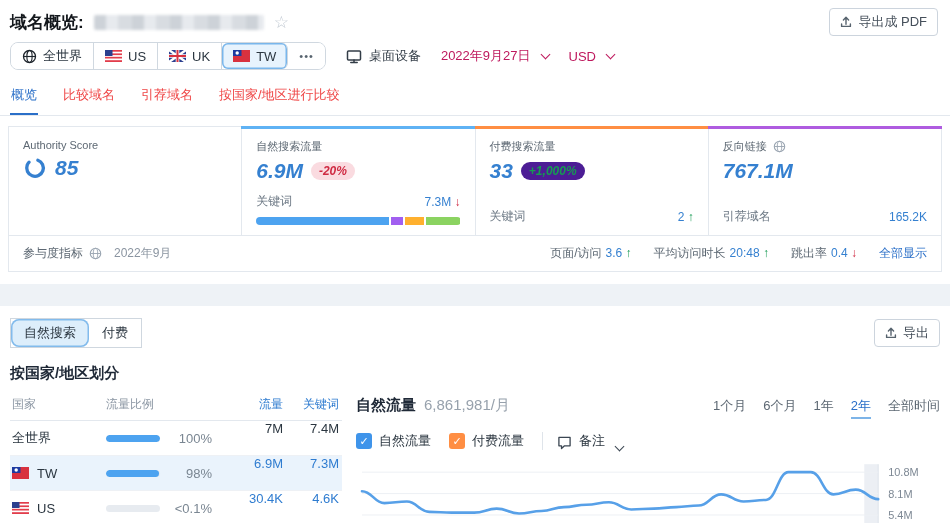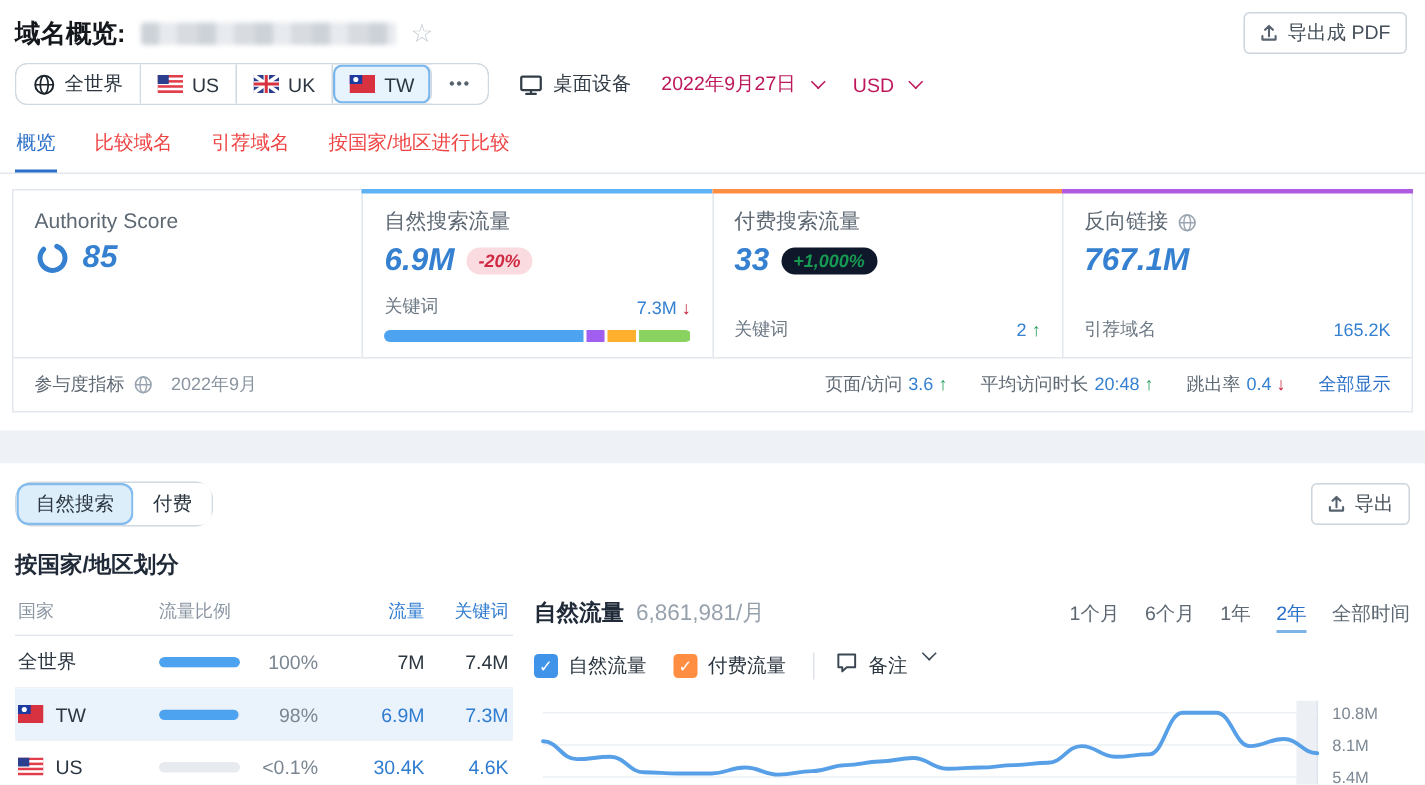--- a/index.html
+++ b/index.html
@@ -30,52 +30,52 @@
   
   .tabs{display:flex;gap:24px;padding:0 10px;border-bottom:1px solid #e3e8ee;font-size:13px;}
   .tab{padding:8px 1px 9px;color:#ef4444;cursor:pointer;border-bottom:2px solid transparent;}
   .tab.active{color:#2a6fc8;border-bottom-color:#2a6fc8;}
   
   .cards{display:flex;margin:10px 8px 0;}
   .card{position:relative;flex:1;border:1px solid #e3e8ee;background:#fff;padding:12px 14px 10px;
         display:flex;flex-direction:column;min-height:78px;}
   .card + .card{margin-left:-1px;}
   .card .strip{position:absolute;top:-1px;left:-1px;right:-1px;height:3px;}
-  .card-title{font-size:14px;color:#5d6873;display:flex;align-items:center;gap:6px;}
+  .card-title{font-size:11px;color:#5d6873;display:flex;align-items:center;gap:6px;}
   .card-value{display:flex;align-items:center;gap:8px;margin-top:5px;font-style:italic;}
   .big{font-size:21px;font-weight:bold;color:#3580d0;}
   .badge{font-size:12px;font-weight:bold;border-radius:10px;padding:2px 8px;}
   .badge.red{background:#fadbe0;color:#cf2a42;}
-  .badge.green{background:#0f172a;color:#169a52;}
+  .badge.green{background:#4c1d95;color:#169a52;}
   .card-foot{margin-top:auto;display:flex;justify-content:space-between;align-items:center;
              font-size:12px;color:#6c7884;padding-top:10px;}
   .foot-val{color:#3580d0;font-size:12px;}
   .arr-up{color:#169a52;} .arr-dn{color:#cf2a42;}
   .mini-bar{display:flex;gap:2px;height:8px;border-radius:4px;overflow:hidden;margin-top:7px;}
   .mini-bar span{height:100%;}
   
   .engage{display:flex;align-items:center;margin:0 8px;border:1px solid #e3e8ee;border-top:none;
           padding:9px 14px;font-size:12px;background:#fff;}
   .engage .lbl{color:#5d6873;display:flex;align-items:center;gap:6px;}
   .engage .period{color:#8a94a0;margin-left:6px;}
   .metric{margin-left:22px;color:#5d6873;}
   .metric b{color:#3580d0;font-weight:normal;margin-left:4px;}
   .show-all{margin-left:22px;color:#2a6fc8;cursor:pointer;}
   .gap{height:22px;background:#eef2f6;margin-top:12px;}
   
   .panel{background:#fff;padding:12px 10px 0;}
   .pill-row{display:flex;align-items:center;}
-  .pill-group{display:flex;border:1px solid #cfd7df;border-radius:12px;}
+  .pill-group{display:flex;border:1px solid #cfd7df;border-radius:0;}
   .pill{padding:5px 13px;font-size:13px;color:#2b3640;cursor:pointer;background:#fff;border-radius:8px;}
   .pill.active{background:#ddeefb;box-shadow:inset 0 0 0 1.5px #82bbec;}
   .cols{display:flex;margin-top:4px;}
   .left-col{width:332px;margin-right:14px;}
   .right-col{flex:1;min-width:0;}
   .sec-title{font-size:15px;font-weight:bold;color:#1f2937;margin:12px 0 8px;}
-  .t-head,.t-row{display:flex;align-items:center;font-size:13px;}
+  .t-head,.t-row{display:flex;font-size:13px;}
   .t-head{color:#8b96a3;font-size:12px;padding:5px 0 7px;border-bottom:1px solid #e3e8ee;}
   .t-row{height:34px;border-bottom:1px solid #eef1f5;}
   .t-row.hl{background:#eaf3fc;}
   .c-country{width:94px;display:flex;align-items:center;gap:8px;padding-left:2px;}
   .c-share{flex:1;display:flex;align-items:center;gap:10px;}
   .track{width:54px;height:7px;border-radius:4px;background:#e7ebf0;overflow:hidden;}
   .fill{display:block;height:100%;border-radius:4px;background:#4da3f0;}
   .pct{width:42px;text-align:right;color:#7a8692;}
   .c-traffic{width:62px;text-align:right;color:#2f7cd0;}
   .c-kw{width:56px;text-align:right;color:#2f7cd0;padding-right:3px;}
@@ -86,21 +86,21 @@
   .ch-val{font-size:15px;color:#97a1ac;margin-left:8px;margin-top:32px;}
   .ranges{margin-left:auto;display:flex;gap:17px;font-size:13px;color:#5d6873;margin-top:22px;}
   .range{cursor:pointer;padding-bottom:2px;border-bottom:2px solid transparent;}
   .range.active{color:#2a6fc8;border-bottom-color:#7db4e8;}
   .legend{display:flex;align-items:center;margin-top:13px;font-size:13px;color:#2b3640;}
   .chip{display:flex;align-items:center;gap:7px;margin-right:18px;cursor:pointer;}
   .cb{width:16px;height:16px;border-radius:3px;color:#fff;font-size:11px;font-weight:bold;
       display:flex;align-items:center;justify-content:center;}
   .cb.blue{background:#3f94ea;} .cb.orange{background:#ff8e43;}
   .vdiv{width:1px;height:18px;background:#dfe4ea;margin:0 14px 0 0;}
-  .notes{display:flex;align-items:flex-start;gap:7px;cursor:pointer;color:#2b3640;}
+  .notes{display:flex;align-items:flex-end;gap:7px;cursor:pointer;color:#2b3640;}
   .chart-box{margin-top:6px;}
   svg text{font-family:inherit;}
   .icon{flex:none;display:inline-flex;}
 </style>
 </head>
 <body>
 
 <div class="wrap">
 
   <div class="hdr">

